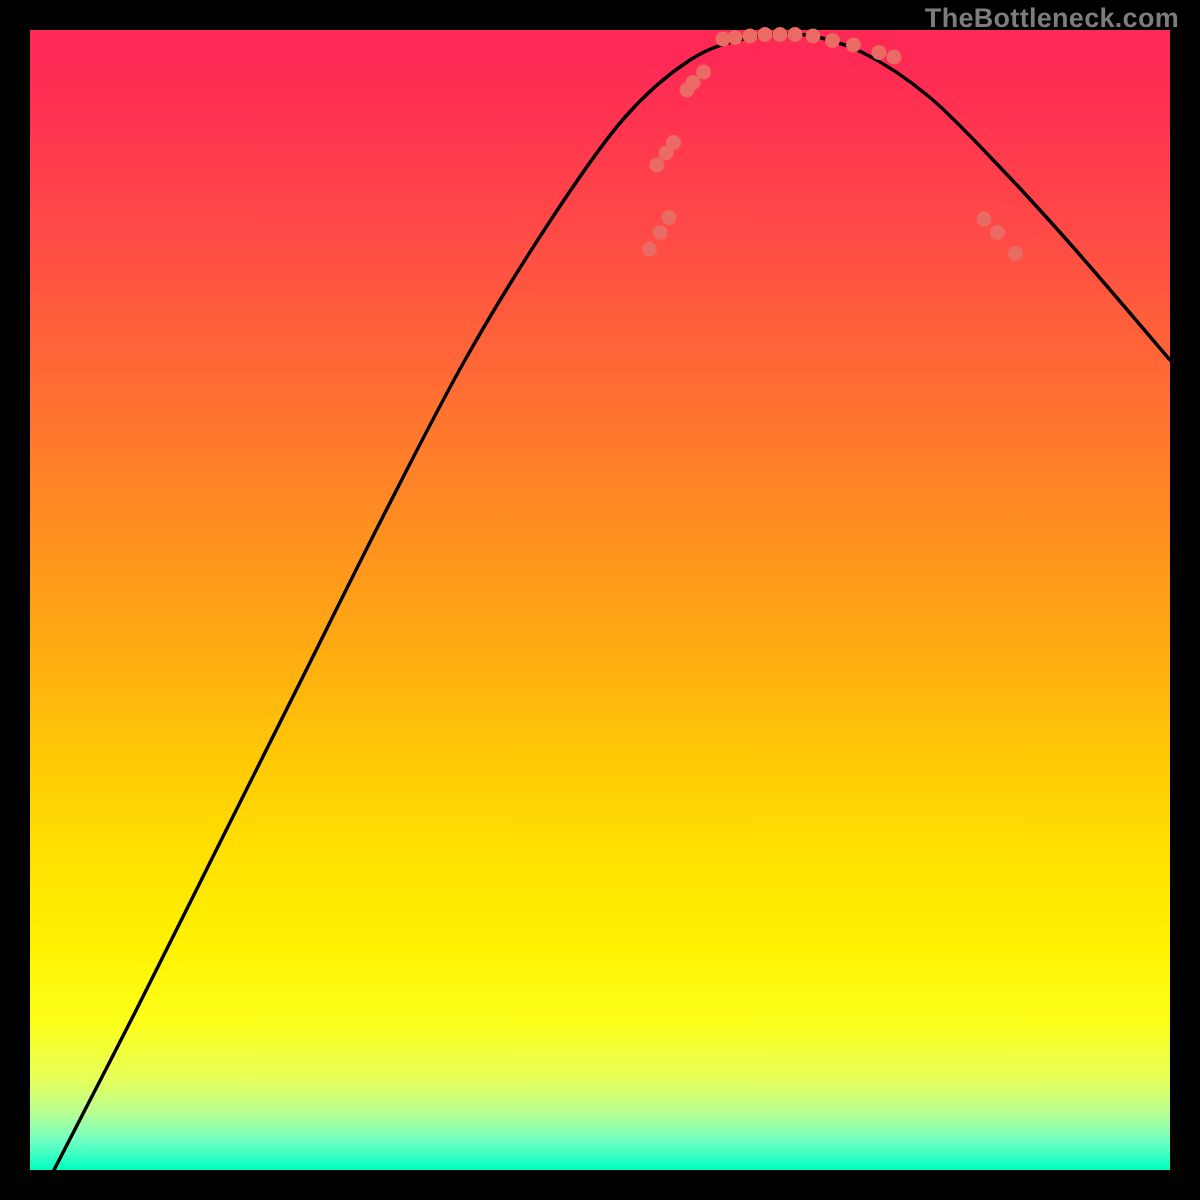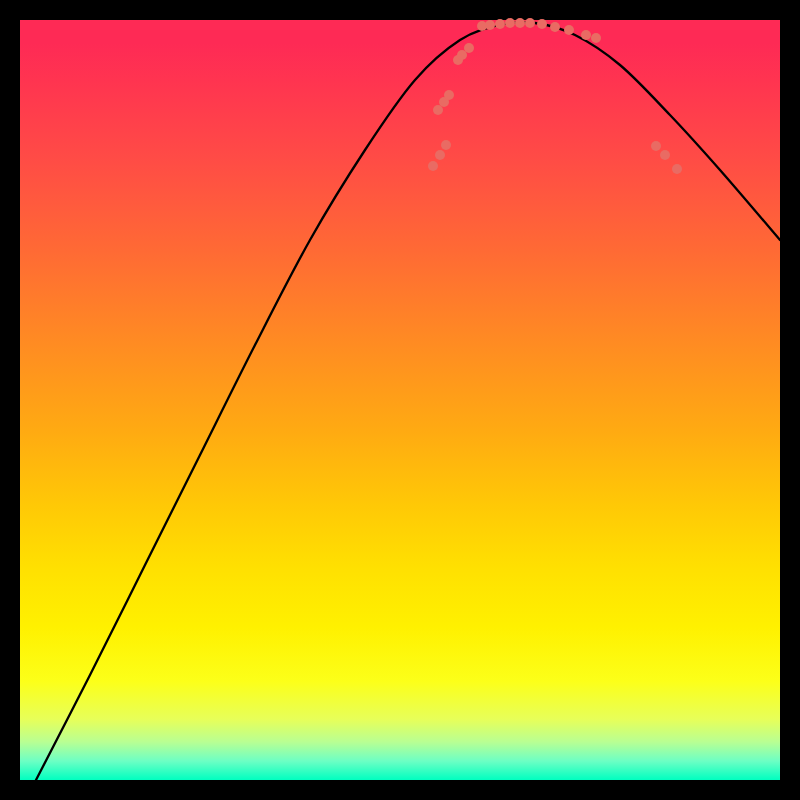--- a/index.html
+++ b/index.html
@@ -59,20 +59,21 @@
     font-weight: 600;
     letter-spacing: 0.2px;
     font-family: Arial, Helvetica, sans-serif;
   }
 </style>
 </head>
 <body>
 
 <div class="stage">
 
+  <div class="attribution">TheBottleneck.com</div>
 
   <div class="plot-area">
     <svg class="overlay" viewBox="0 0 760 760" preserveAspectRatio="none">
       <path id="curve-path" fill="none" stroke="#000000" stroke-width="2.3" stroke-linecap="round" d="M 16 760 C 25.0 742.5, 51.8 690.8, 70.0 655.0 C 88.2 619.2, 106.7 581.7, 125.0 545.0 C 143.3 508.3, 161.7 471.7, 180.0 435.0 C 198.3 398.3, 216.7 360.8, 235.0 325.0 C 253.3 289.2, 271.7 252.5, 290.0 220.0 C 308.3 187.5, 327.5 156.7, 345.0 130.0 C 362.5 103.3, 379.2 78.3, 395.0 60.0 C 410.8 41.7, 425.8 29.2, 440.0 20.0 C 454.2 10.8, 467.5 7.8, 480.0 5.0 C 492.5 2.2, 502.5 1.3, 515.0 3.0 C 527.5 4.7, 540.8 8.0, 555.0 15.0 C 569.2 22.0, 584.2 31.7, 600.0 45.0 C 615.8 58.3, 633.3 77.5, 650.0 95.0 C 666.7 112.5, 681.7 129.2, 700.0 150.0 C 718.3 170.8, 750.0 208.3, 760.0 220.0 "></path>
       <g id="markers-group">
           <circle cx="413" cy="146" r="5" fill="#e96b63" stroke="#e96b63" stroke-width="0"></circle>
           <circle cx="420" cy="135" r="5" fill="#e96b63" stroke="#e96b63" stroke-width="0"></circle>
           <circle cx="426" cy="125" r="5" fill="#e96b63" stroke="#e96b63" stroke-width="0"></circle>
           <circle cx="418" cy="90" r="5" fill="#e96b63" stroke="#e96b63" stroke-width="0"></circle>
           <circle cx="424" cy="82" r="5" fill="#e96b63" stroke="#e96b63" stroke-width="0"></circle>

